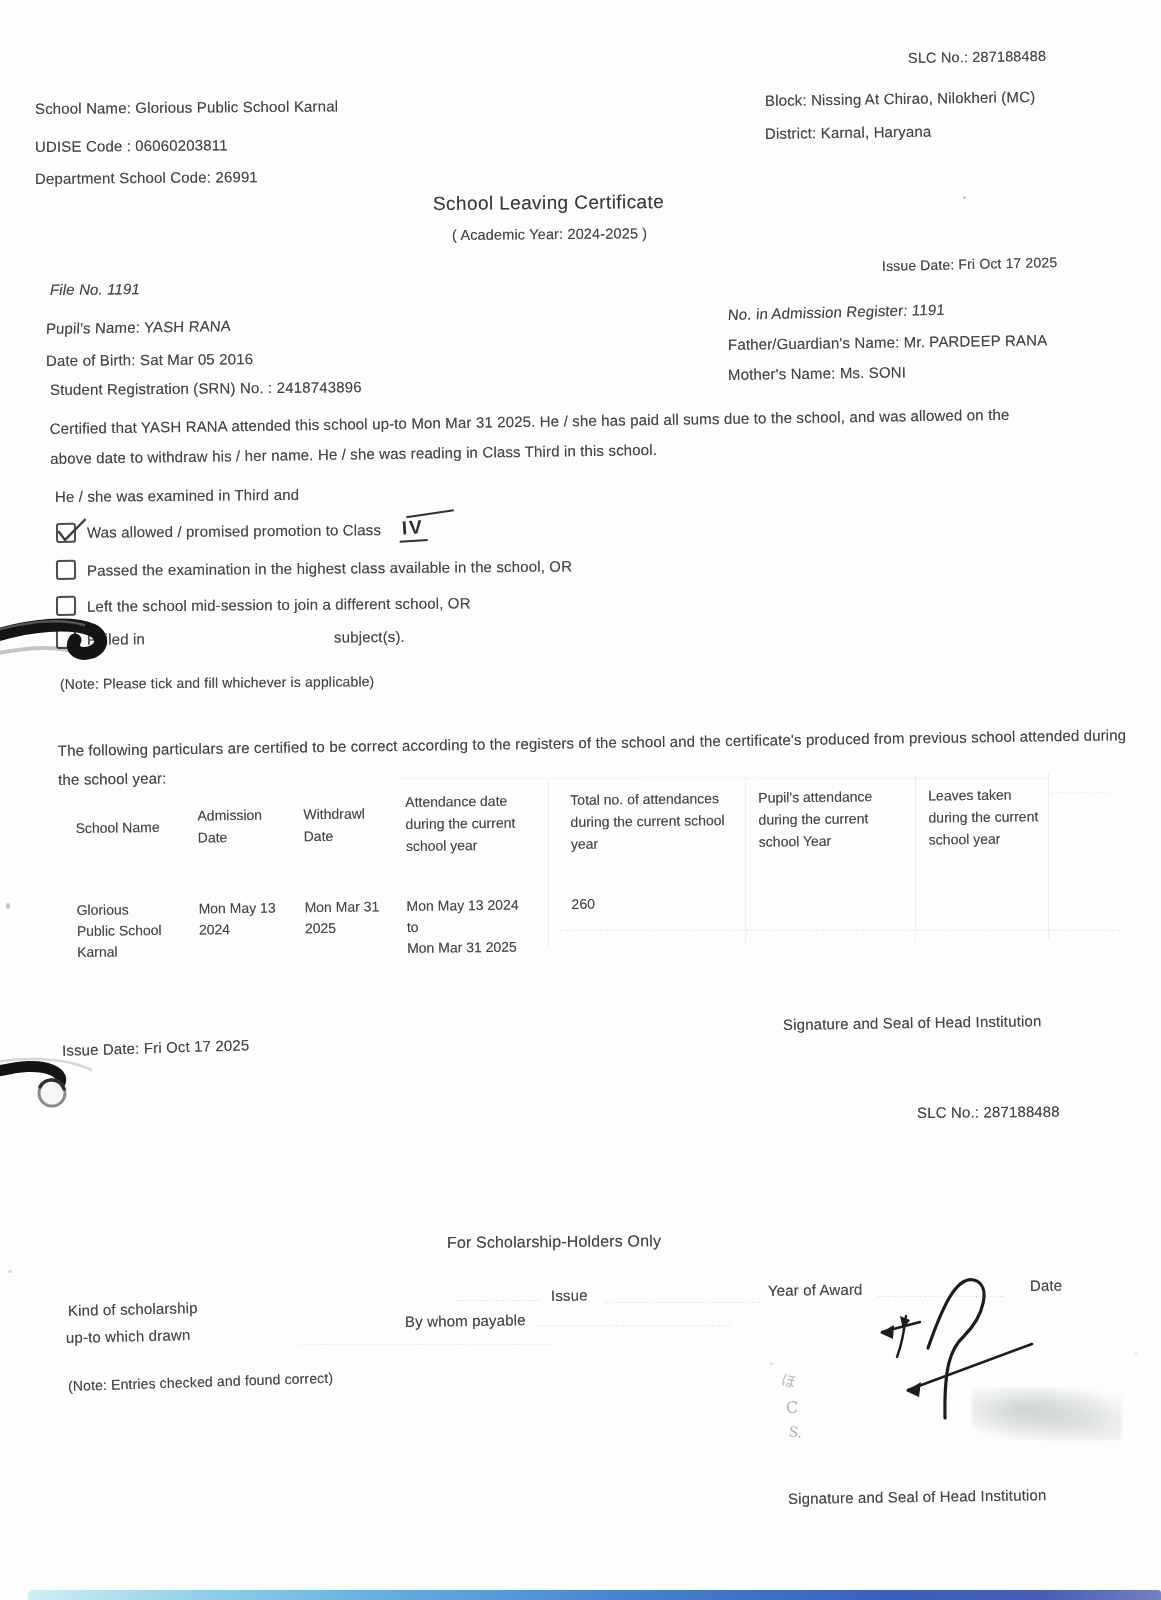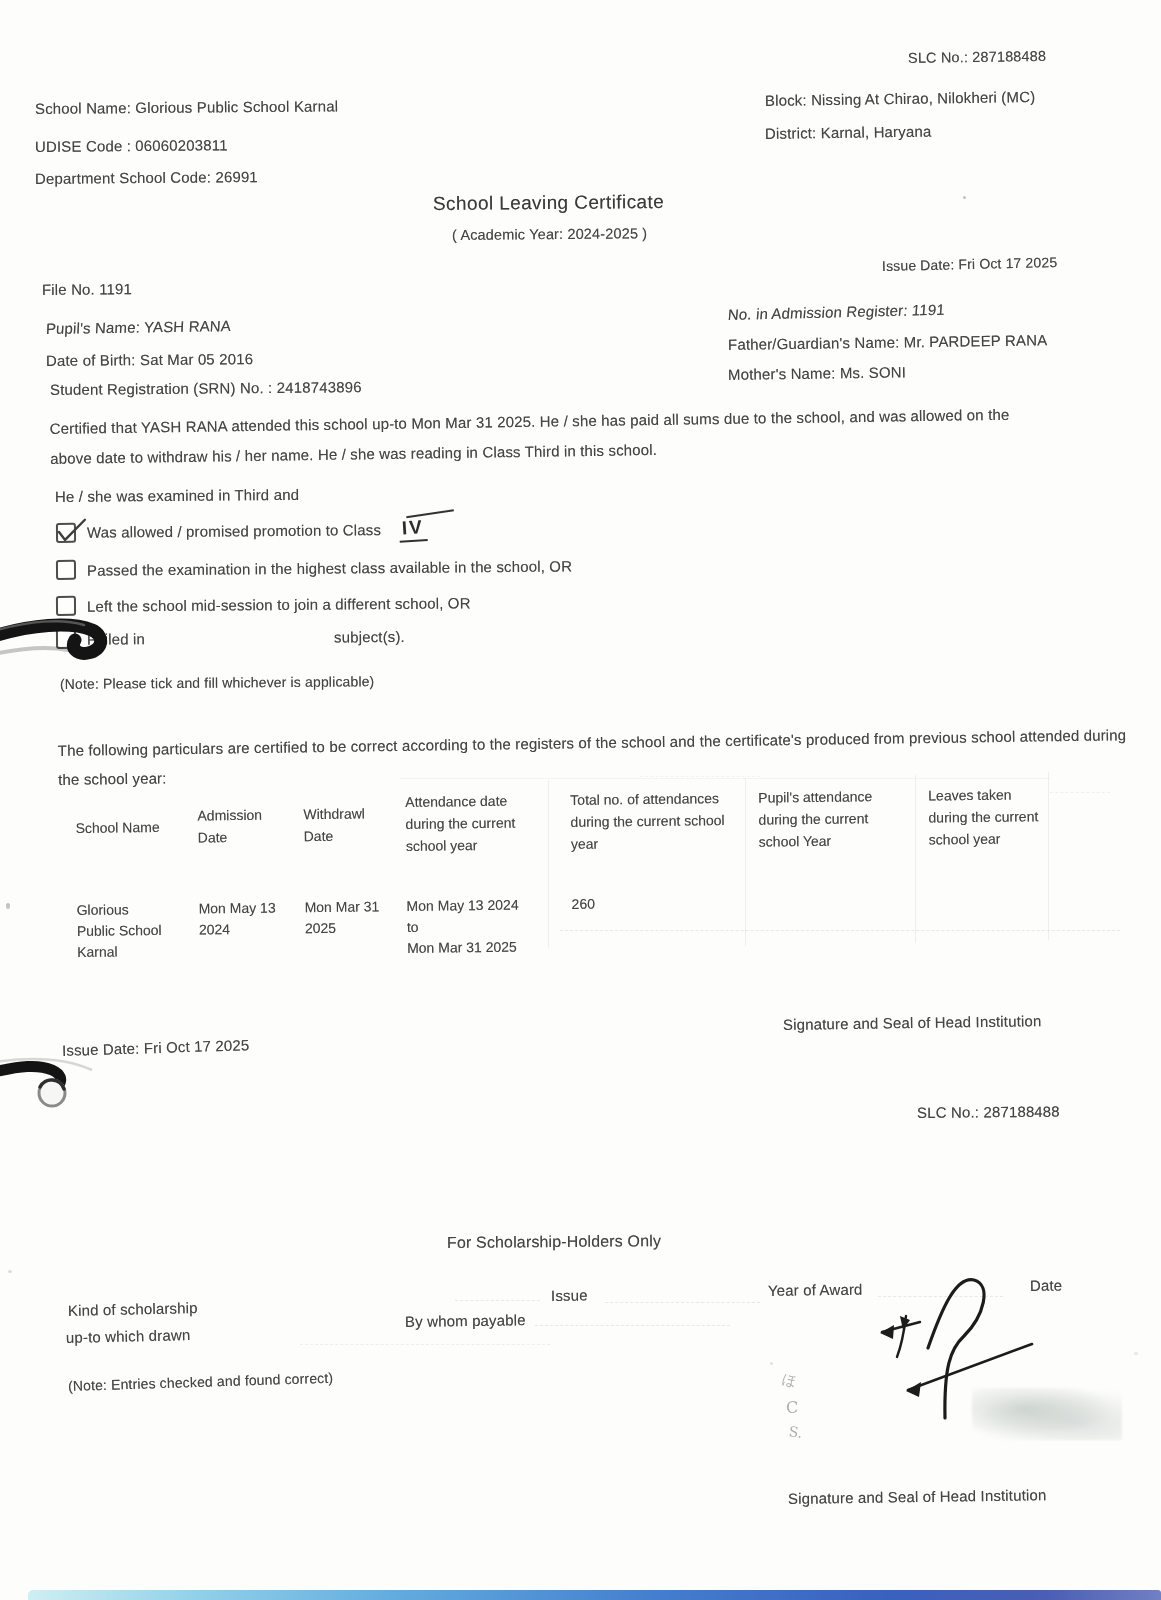--- a/index.html
+++ b/index.html
@@ -86,21 +86,21 @@
   <div class="t rB" style="left:765px;top:125px;">District: Karnal, Haryana</div>
 
   <div class="t rA" style="left:35px;top:100px;">School Name: Glorious Public School Karnal</div>
   <div class="t rA" style="left:35px;top:138px;">UDISE Code : 06060203811</div>
   <div class="t rA" style="left:35px;top:170px;">Department School Code: 26991</div>
 
   <div class="t title rA" style="left:433px;top:193px;">School Leaving Certificate</div>
   <div class="t md rA" style="left:452px;top:227px;">( Academic Year: 2024-2025 )</div>
 
   <div class="t sm rC" style="left:882px;top:258px;">Issue Date: Fri Oct 17 2025</div>
-  <div class="t rA" style="left:42px;top:281px;">File No. 1191</div>
+  <div class="t rA" style="left:50px;top:281px;font-style:italic;">File No. 1191</div>
 
   <div class="t skB" style="left:46px;top:320px;">Pupil's Name: YASH RANA</div>
   <div class="t rA" style="left:46px;top:352px;">Date of Birth: Sat Mar 05 2016</div>
   <div class="t rA" style="left:50px;top:381px;">Student Registration (SRN) No. : 2418743896</div>
   <div class="t sk" style="left:728px;top:306px;">No. in Admission Register: 1191</div>
   <div class="t rB" style="left:728px;top:336px;">Father/Guardian's Name: Mr. PARDEEP RANA</div>
   <div class="t rB" style="left:728px;top:366px;">Mother's Name: Ms. SONI</div>
 
   <div class="t para rB" style="left:50px;top:414px;width:992px;line-height:30px;">Certified that YASH RANA attended this school up-to Mon Mar 31 2025. He / she has paid all sums due to the school, and was allowed on the above date to withdraw his / her name. He / she was reading in Class Third in this school.</div>
 

